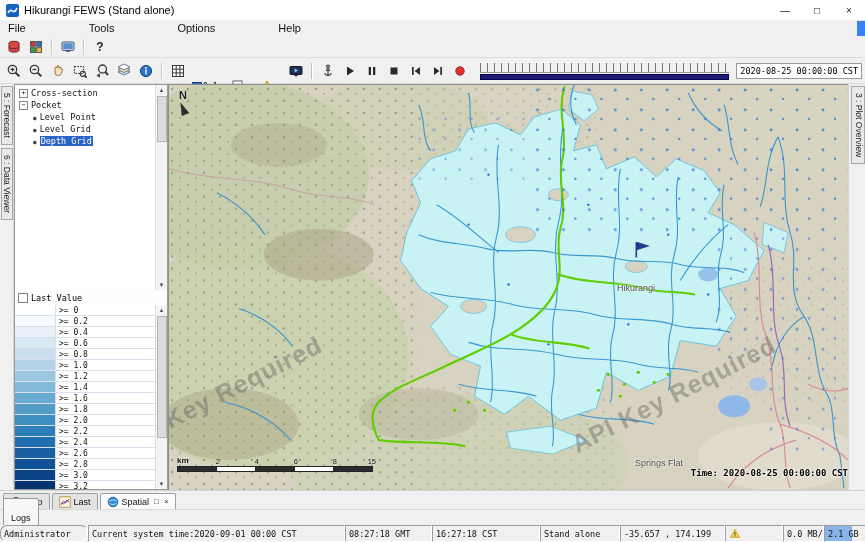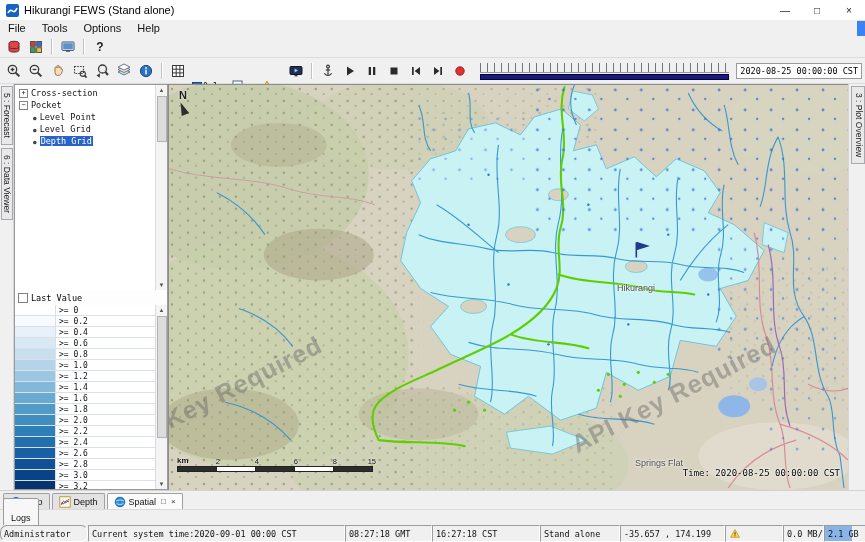--- a/index.html
+++ b/index.html
@@ -6,21 +6,21 @@
   #win{position:relative;width:865px;height:542px;background:#3b82f6;overflow:hidden;outline:1px solid #5a5a5a;}
 
   
   .titlebar{position:absolute;left:0;top:0;right:0;height:20px;background:#ffffff;border-bottom:1px solid #e2e2e2;display:flex;align-items:center;}
   .app-icon{width:13px;height:13px;margin:0 5px 0 6px;flex:0 0 auto;}
   .title-text{font-size:11px;color:#000;}
   .win-controls{margin-left:auto;display:flex;height:100%;}
   .win-btn{width:32px;height:100%;display:flex;align-items:center;justify-content:center;font-size:10px;color:#222;}
 
   
-  .menubar{position:absolute;left:0;top:20px;right:8px;height:16px;background:#f0f0f0;display:flex;align-items:center;font-size:11px;color:#111;border-bottom:1px solid #e6e6e6;}
+  .menubar{position:absolute;left:0;top:20px;right:8px;height:16px;background:#f0f0f0;display:flex;align-items:center;font-size:11px;color:#111;border-bottom:1px solid #e6e6e6;gap:47px;}
   .menu-item{padding:0 8px;height:100%;display:flex;align-items:center;}
 
   
   .toolbar{position:absolute;left:0;right:0;background:#f0f0f0;display:flex;align-items:center;padding-left:3px;box-sizing:border-box;border-bottom:1px solid #dcdcdc;}
   #toolbar1{top:36px;height:22px;}
   #toolbar2{top:58px;height:26px;}
   .tbtn{width:22px;height:20px;display:flex;align-items:center;justify-content:center;background:transparent;border:1px solid transparent;padding:0;flex:0 0 auto;}
   .tbtn svg{display:block;}
   .tbtn.wide{width:auto;padding:0 2px;margin-top:32px;}
   .sep{width:1px;height:16px;background:#c3c3c3;border-right:1px solid #ffffff;margin:0 4px;flex:0 0 auto;}
@@ -72,21 +72,21 @@
   .north{position:absolute;left:10px;top:4px;text-align:center;color:#1d1d1d;font-weight:bold;font-size:11px;text-shadow:0 0 2px #fff;}
   .north .arrow{width:0;height:0;border-left:4px solid transparent;border-right:4px solid transparent;border-bottom:13px solid #2d2d2d;transform:rotate(-22deg);margin:1px auto 0;}
   .scalebar{position:absolute;left:8px;bottom:18px;padding-top:10px;color:#111;}
   .scalebar .unit{position:absolute;left:0;top:0;font-size:8px;font-weight:bold;text-shadow:0 0 2px #fff;}
   .sb-row{display:flex;}
   .sb-seg{width:38px;height:4px;border:1px solid #222;border-left:none;position:relative;box-sizing:content-box;}
   .sb-seg:first-child{border-left:1px solid #222;}
   .sb-seg:nth-child(odd){background:#2c2c2c;}
   .sb-seg:nth-child(even){background:#ffffff;}
   .sb-num{position:absolute;right:-4px;top:-10px;font-size:7.5px;text-shadow:0 0 2px #fff;}
-  .map-time{position:absolute;right:8px;bottom:12px;font-family:"DejaVu Sans Mono",monospace;font-size:9px;font-weight:normal;color:#000;text-shadow:0 0 2px #fff,0 0 3px #fff;}
+  .map-time{position:absolute;right:0;bottom:12px;font-family:"DejaVu Sans Mono",monospace;font-size:9px;font-weight:bold;color:#000;text-shadow:0 0 2px #fff,0 0 3px #fff;}
   .place{position:absolute;font-size:9px;color:#4a4a4a;text-shadow:0 0 2px #fff,0 0 3px #fff;white-space:nowrap;}
   .wm{position:absolute;font-size:25px;font-weight:bold;letter-spacing:1px;color:rgba(105,105,105,0.45);transform:rotate(-27deg);white-space:nowrap;pointer-events:none;}
 
   
   #tabbar{position:absolute;left:0;top:490px;right:0;height:19px;background:#f0f0f0;border-top:1px solid #d2d2d2;display:flex;align-items:flex-end;padding-left:3px;box-sizing:border-box;gap:2px;}
   .btab{display:flex;align-items:center;gap:3px;font-size:9px;color:#111;height:16px;padding:0 6px;border:1px solid #a0a0a0;border-bottom:none;background:#e3e3e3;border-radius:2px 2px 0 0;box-sizing:border-box;}
   .btab.active{background:#fbfbfb;}
   .tabctl{font-size:8px;color:#333;margin-left:2px;}
   #logsrow{position:absolute;left:0;top:509px;right:0;height:16px;background:#f0f0f0;border-top:1px solid #dadada;display:flex;align-items:center;padding-left:3px;box-sizing:border-box;}
   .logs-btn{font-size:9px;color:#111;border:1px solid #9a9a9a;background:#f7f7f7;height:13px;display:flex;align-items:center;padding:12px 7px;border-radius:2px;}
@@ -576,21 +576,21 @@
           <path d="M3.2,4 q1.5,-1.2 3,-0.2 q-1,1.6 -3,1.2 Z" fill="#3fae4a"></path>
         </svg>
       <span>Map</span>
     </div>
     <div class="btab">
       <svg width="12" height="12" viewBox="0 0 12 12">
           <rect x="0.8" y="0.8" width="10.4" height="10.4" fill="#fffbe8" stroke="#b0892a" stroke-width="0.8"></rect>
           <polyline points="2,9 4.5,5 6.8,7 10,3" fill="none" stroke="#d04040" stroke-width="1"></polyline>
           <polyline points="2,7 4.5,8 7.5,4.5 10,6" fill="none" stroke="#2060c0" stroke-width="1"></polyline>
         </svg>
-      <span>Depth</span>
+      <span>Last</span>
     </div>
     <div class="btab active">
       <svg width="12" height="12" viewBox="0 0 12 12">
           <circle cx="6" cy="6" r="4.8" fill="#2e8fd6" stroke="#14508c" stroke-width="0.8"></circle>
           <path d="M2,5 q4,-2.4 8,0 M2.4,7.6 q3.6,2.2 7.2,0" stroke="#bfe4ff" stroke-width="0.9" fill="none"></path>
         </svg>
       <span>Spatial</span>
       <span class="tabctl">□</span>
       <span class="tabctl">×</span>
     </div>

